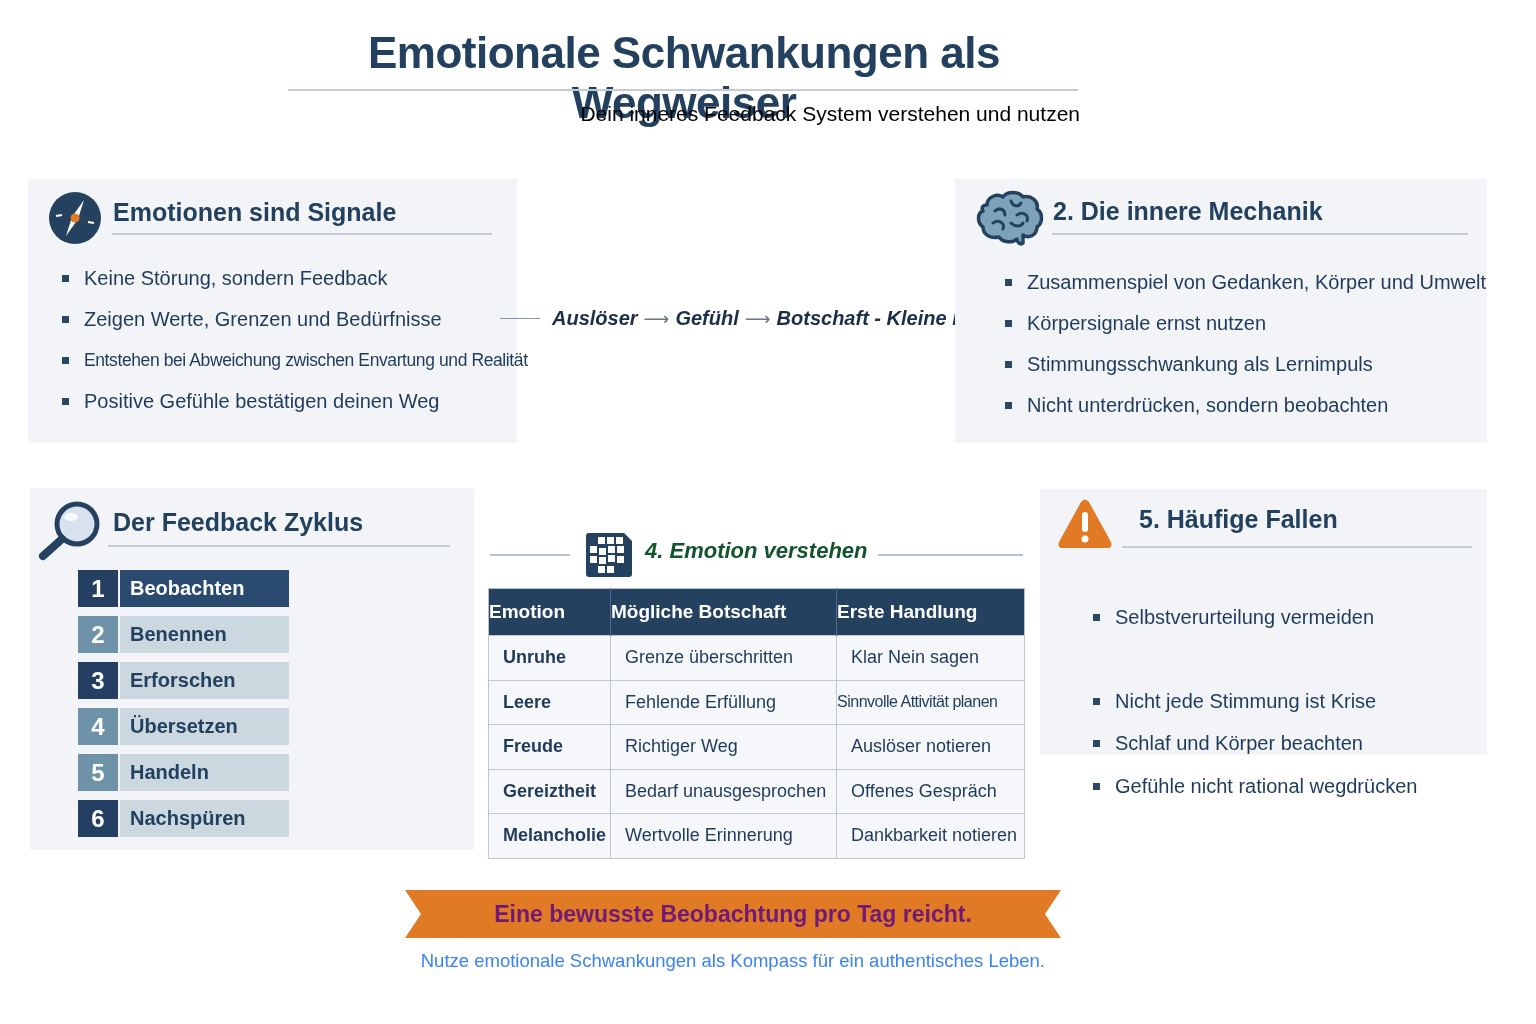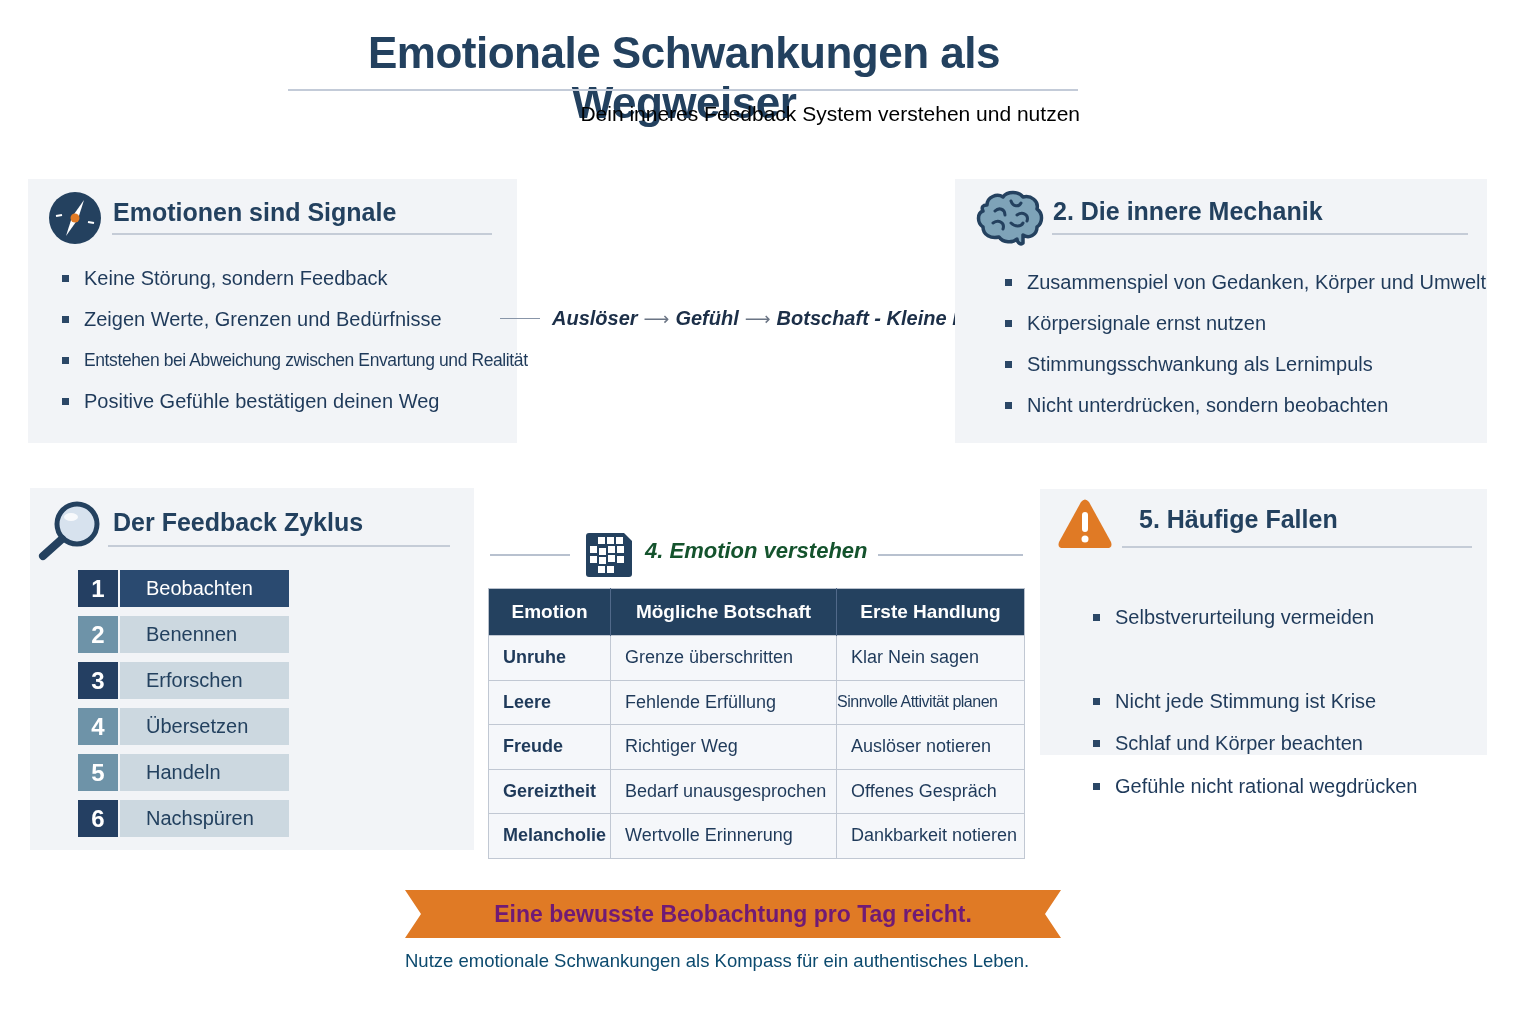--- a/index.html
+++ b/index.html
@@ -24,42 +24,42 @@
 
   .flow { position: absolute; left: 500px; top: 268px; display: flex; align-items: center; gap: 6px;
           font-size: 20px; font-style: italic; font-weight: bold; color: #1c2f48; white-space: nowrap; margin-top: 39px; }
   .flow .line { width: 40px; height: 1.5px; background: #8895a8; margin-right: 6px; }
   .flow .arrow { color: #6b7585; font-style: normal; font-weight: normal; font-size: 18px; }
 
   .steps { position: absolute; left: 78px; top: 570px; }
   .step { display: flex; width: 211px; height: 37px; margin-bottom: 9px; }
   .step .num { width: 40px; display: flex; align-items: center; justify-content: center;
                font-size: 24px; font-weight: bold; color: #fff; }
-  .step .lbl { flex: 1; display: flex; align-items: center; padding-left: 26px; font-size: 20px; font-weight: normal; margin-left: 2px; }
+  .step .lbl { flex: 1; display: flex; align-items: center; padding-left: 10px; font-size: 20px; font-weight: bold; margin-left: 2px; }
   .step.dark .num { background: #243f62; }
   .step.mid .num { background: #6e93a8; }
   .step.active .lbl { background: #2a4a70; color: #ffffff; }
   .step.pale .lbl { background: #ccd8e0; color: #23415f; }
 
   .tbl-head { position: absolute; left: 490px; top: 538px; width: 535px; height: 32px; }
   .tbl-head .ln { position: absolute; top: 16px; height: 1.5px; background: #b8c1cf; }
   .tbl-title { position: absolute; left: 645px; top: 538px; font-size: 22px; font-style: italic; font-weight: bold; color: #14532d; }
 
   table.emo { position: absolute; left: 488px; top: 588px; width: 537px; border-collapse: collapse; }
-  table.emo th { background: #24415f; color: #fff; font-size: 19px; font-weight: bold; height: 47px; text-align: center; border-right: 1px solid #51698a; }
+  table.emo th { background: #24415f; color: #fff; font-size: 19px; font-weight: bold; height: 47px; text-align: left; border-right: 1px solid #51698a; }
   table.emo th:last-child { border-right: none; }
   table.emo td { height: 44.5px; font-size: 18px; color: #1f3a5a; border: 1px solid #c1c8d3; padding-left: 14px; background: #f5f7fa; white-space: nowrap; }
   table.emo td.em { font-weight: bold; }
   table.emo td.tight { font-size: 16px; letter-spacing: -0.5px; padding-left: 0; }
   table.emo { border: 1px solid #b8c0cc; }
 
   .banner { position: absolute; left: 405px; top: 890px; width: 656px; height: 48px; }
   .banner-text { position: absolute; left: 405px; top: 890px; width: 656px; height: 48px; line-height: 48px;
                  text-align: center; color: #701a75; font-size: 23px; font-weight: bold; }
-  .footer { position: absolute; left: 405px; top: 950px; width: 640px; text-align: left; font-size: 18.5px; color: #0c4a6e; }
+  .footer { position: absolute; left: 405px; top: 950px; width: 640px; text-align: right; font-size: 18.5px; color: #3b82f6; }
 </style>
 </head>
 <body>
 
 <div class="title">Emotionale Schwankungen als Wegweiser</div>
 <div class="title-rule"></div>
 <div class="subtitle">Dein inneres Feedback System verstehen und nutzen</div>
 
 <div class="card" style="left:28px; top:179px; width:489px; height:264px;"></div>
 <div class="card-head" style="left:48px; top:191px;">

